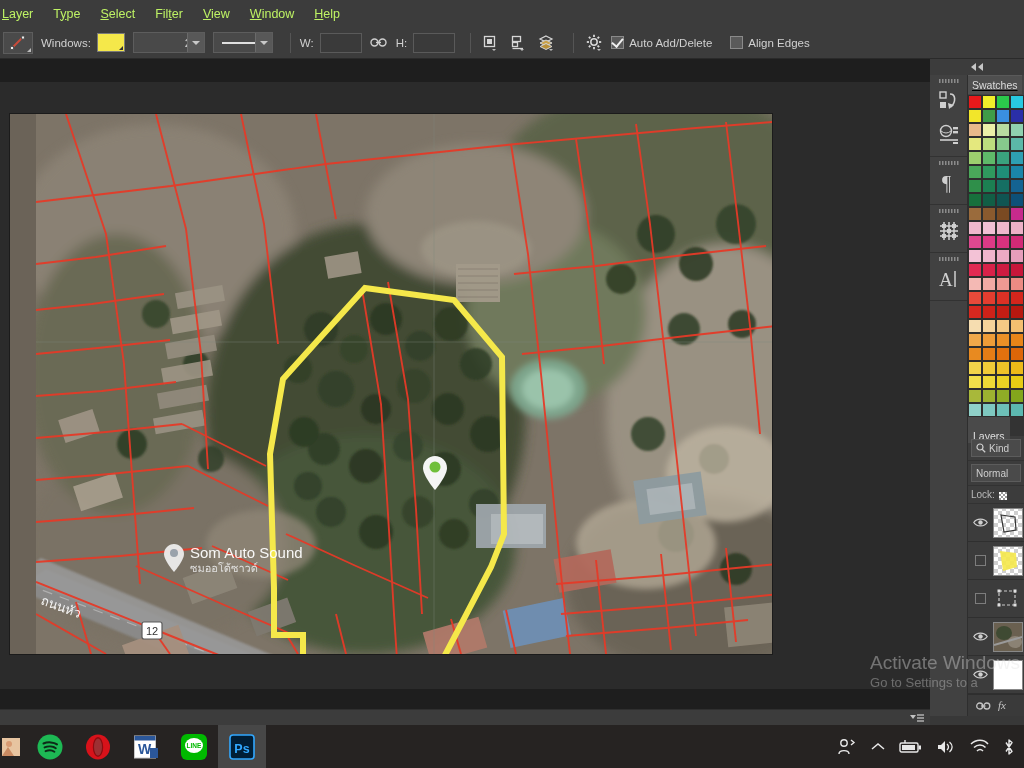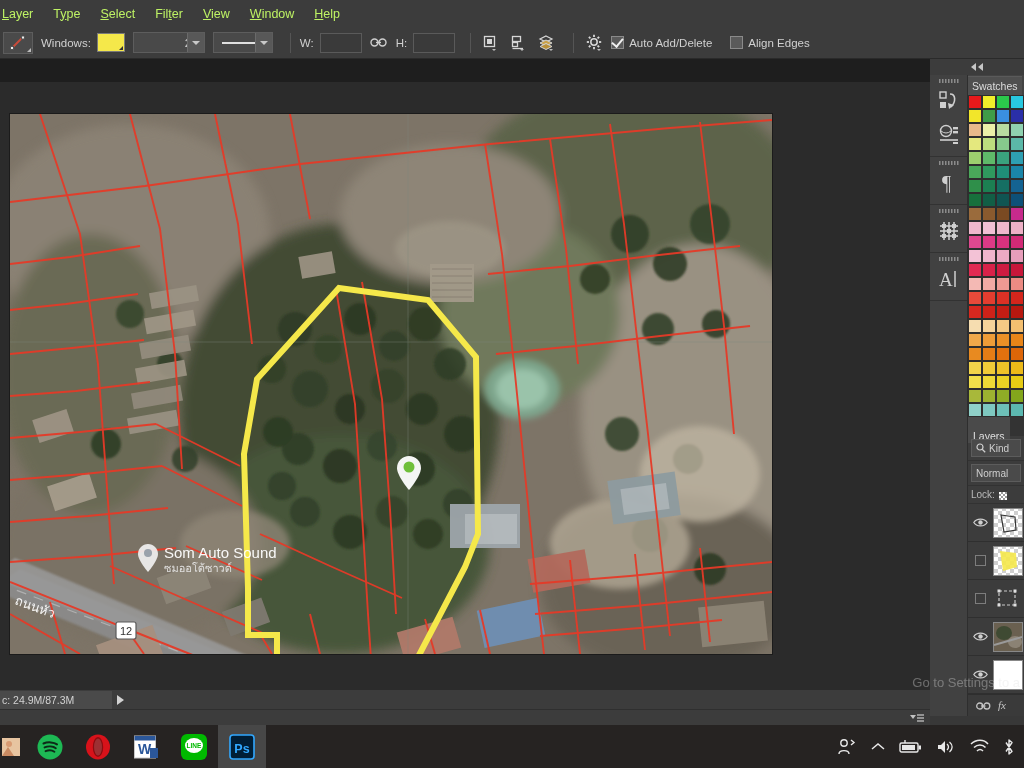--- a/index.html
+++ b/index.html
@@ -110,20 +110,21 @@
   .canvas-area {
     position: absolute; left: 0; top: 82px; width: 930px; height: 607px;
     background: #2b2b2b; overflow: hidden;
   }
   .map-wrap {
     position: absolute; left: 10px; top: 32px;
     width: 762px; height: 540px;
     overflow: hidden;
     background: #6b6358;
     box-shadow: 0 0 0 1px #1b1b1b;
+    padding-left: 26px;
   }
   .map-svg { display: block; width: 762px; height: 540px; }
 
   
   .statusbar {
     position: absolute; left: 0; top: 689px; width: 930px; height: 20px;
     background: #3c3c3c; border-top: 1px solid #2b2b2b;
     display: flex; align-items: center;
   }
   .status-box {
@@ -161,21 +162,21 @@
     height: 9px; display: flex; align-items: center; justify-content: center;
     padding-top: 2px;
   }
   .rail-btn {
     height: 34px; display: flex; align-items: center; justify-content: center;
     cursor: pointer;
   }
 
   .panel-col { width: 56px; }
   .panel-tabrow {
-    height: 20px; background: #434343; display: flex; align-items: flex-end;
+    height: 20px; background: #434343; display: flex; align-items: flex-start; text-decoration: underline;
   }
   .panel-tab {
     background: #4f4f4f; color: #dcdcdc; font-size: 10.5px;
     padding: 3px 4px 3px 4px; white-space: nowrap;
     border-top: 1px solid #5a5a5a;
   }
   .swatch-grid {
     display: grid; grid-template-columns: repeat(4, 1fr);
     width: 56px;
   }
@@ -560,26 +561,20 @@
           <text x="226" y="593" text-anchor="middle" font-family="Liberation Sans, sans-serif" font-size="11" fill="#333" id="shield2">12</text>
         </g>
 
         <text x="4" y="490" font-family="Liberation Sans, sans-serif" font-size="13" fill="#ffffff" opacity="0.92" transform="rotate(20 4 490)" id="roadLeft">ถนนหัว</text>
         <text x="205" y="585" font-family="Liberation Sans, sans-serif" font-size="13" fill="#ffffff" opacity="0.92" transform="rotate(20 205 585)" id="roadRight">ถนนสมเด็จ-มุกดาหาร</text>
         <text x="128" y="565" font-family="Liberation Sans, sans-serif" font-size="11" fill="#ffffff" opacity="0.88" transform="rotate(72 128 565)" id="roadVert">ซอยเทศ</text>
       </svg>
     </div>
   </div>
 
-  <div class="statusbar">
-    <div class="status-box">
-      <span>c: 24.9M/87.3M</span>
-    </div>
-    <span class="status-play"></span>
-  </div>
   <div class="hscroll">
     <span class="panel-menu-icon">
       <svg width="14" height="10" viewBox="0 0 14 10">
         <polygon points="0,2 6,2 3,6" fill="#c2c2c2"></polygon>
         <line x1="7" y1="2" x2="14" y2="2" stroke="#c2c2c2" stroke-width="1.3"></line>
         <line x1="7" y1="5" x2="14" y2="5" stroke="#c2c2c2" stroke-width="1.3"></line>
         <line x1="7" y1="8" x2="14" y2="8" stroke="#c2c2c2" stroke-width="1.3"></line>
       </svg>
     </span>
   </div>
@@ -913,20 +908,21 @@
                 <text x="0" y="10" font-family="Liberation Serif, serif" font-size="11" font-style="italic" fill="#c5c5c5">fx</text>
               </svg>
             </span>
           </div>
         </div>
       </div>
     </div>
   </div>
 
   <div class="watermark">
+    <div class="wm1">Activate Windows</div>
     <div class="wm2">Go to Settings to a</div>
   </div>
 
   <div class="taskbar">
     <div class="tb-icons">
 
       <div class="tb-app" style="width:26px;">
         <svg width="22" height="22" viewBox="0 0 22 22">
           <rect x="0" y="2" width="18" height="18" fill="#e7c4a0"></rect>
           <circle cx="7" cy="8" r="3" fill="#d89a72"></circle>

